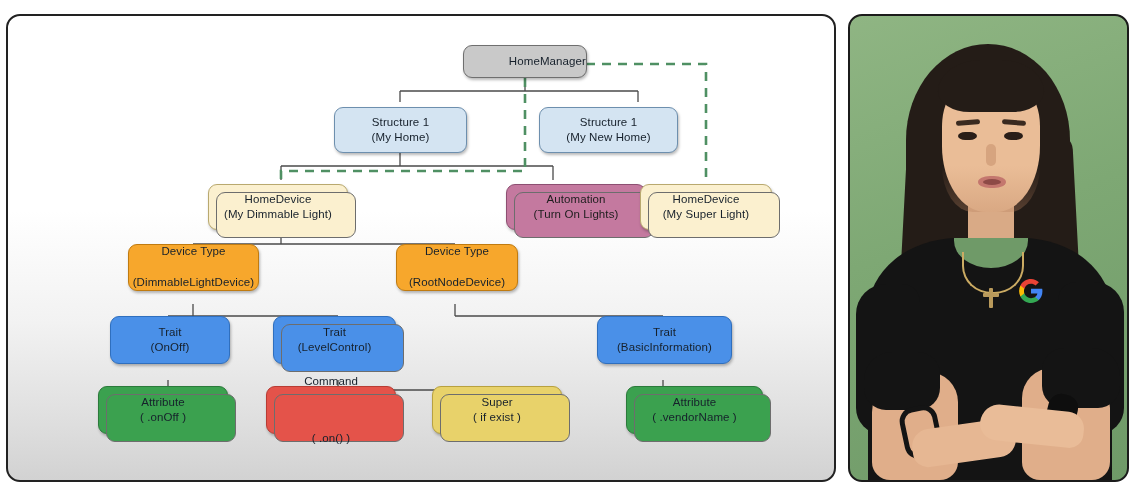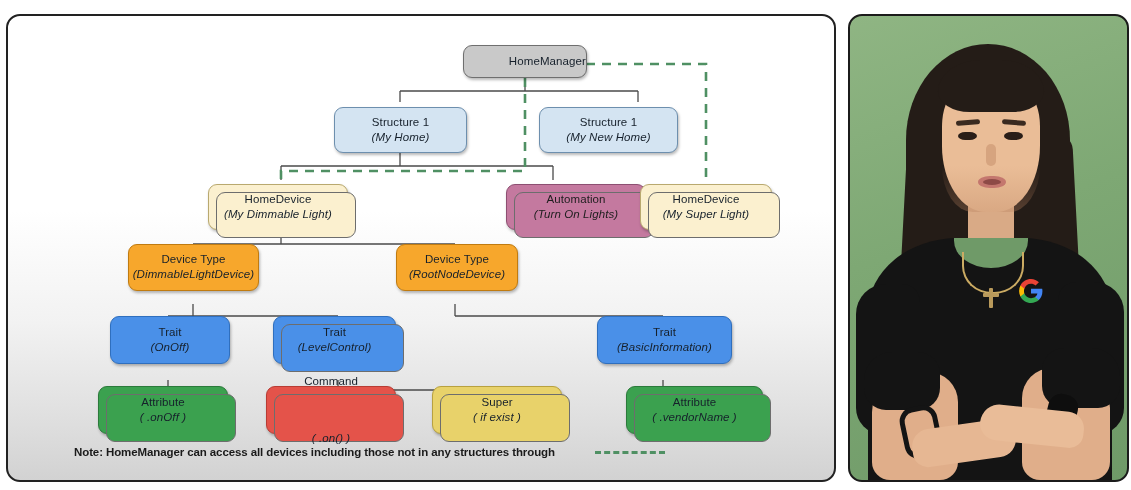--- a/index.html
+++ b/index.html
@@ -19,35 +19,35 @@
   #links{position:absolute;left:0;top:0;width:826px;height:464px;}
 
   .node{
     position:absolute;box-sizing:border-box;
     border-radius:9px;border:1px solid #6d6d6d;
     display:flex;flex-direction:column;align-items:center;justify-content:center;
     color:#16202b;text-align:center;line-height:1.18;
     z-index:5;
   }
   .node .l1{font-size:11.5px;font-weight:400;letter-spacing:.1px;}
-  .node .l2{font-size:11.5px;font-style:italic;font-weight:400;letter-spacing:.1px;margin-top:1px;}
+  .node .l2{font-size:11.5px;font-weight:400;letter-spacing:.1px;margin-top:1px;}
 
   
   .node.stacked::before{
     content:"";position:absolute;left:7px;top:7px;width:100%;height:100%;
     border-radius:9px;border:1px solid #6d6d6d;background:inherit;
     z-index:-1;
   }
   .node.shadow{box-shadow:1px 2px 3px rgba(0,0,0,.28);}
 
   .c-gray  {background:#c9c9c9;border-color:#6f6f6f;}
   .c-blue  {background:#d4e4f2;border-color:#6d8fae;}
   .c-cream {background:#fbf0cf;border-color:#b9a96f;}
   .c-purple{background:#c4799f;border-color:#8d4f72;color:#1d1d1d;}
-  .c-orange{background:#f7a72c;border-color:#c07b10;}
+  .c-orange{background:#f7a72c;border-color:#c07b10;justify-content:space-between;}
   .c-brightblue{background:#4a90e8;border-color:#2f6fbe;}
   .c-green {background:#3da köp;}
   .c-green {background:#3ba14f;border-color:#2b7a3b;}
   .c-red   {background:#e4534a;border-color:#b83c34;}
   .c-yellow{background:#e8d26a;border-color:#b8a13f;}
 
   
   #note-row{
     position:absolute;left:0;bottom:18px;width:826px;height:20px;
     display:flex;align-items:center;z-index:6;
@@ -245,24 +245,20 @@
     <div class="node c-yellow stacked shadow" style="left:424px;top:370px;width:130px;height:48px;">
       <span class="l1">Super</span>
       <span class="l2">( if exist )</span>
     </div>
 
     <div class="node c-green stacked shadow" style="left:618px;top:370px;width:137px;height:48px;">
       <span class="l1">Attribute</span>
       <span class="l2">( .vendorName )</span>
     </div>
 
-    <div id="note-row">
-      <span id="note-text">Note: HomeManager can access all devices including those not in any structures through</span>
-      <span id="note-legend"></span>
-    </div>
   </div>
 
   <div id="video-panel">
     <div class="vp" id="hair-l"></div>
     <div class="vp" id="hair-r"></div>
     <div class="vp" id="hair"></div>
     <div class="vp" id="neck"></div>
     <div class="vp" id="face"></div>
     <div class="vp" id="face-shade"></div>
     <div class="vp" id="fringe"></div>

